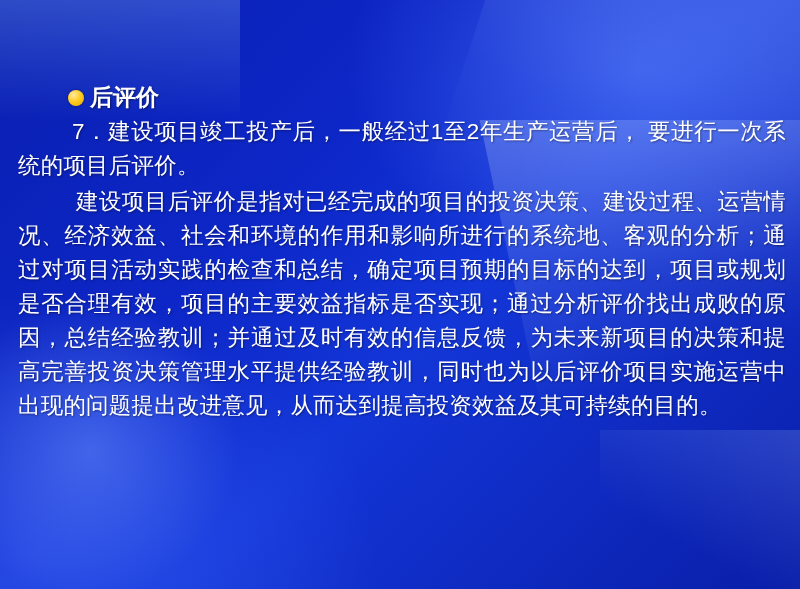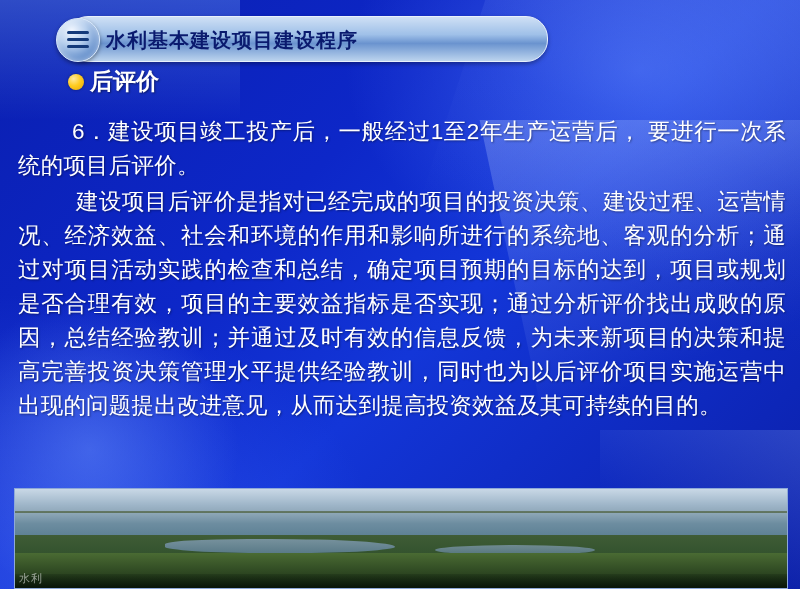--- a/index.html
+++ b/index.html
@@ -104,21 +104,21 @@
     display: block;
     height: 3px;
     margin-bottom: 4px;
     background: #143a7a;
     border-radius: 2px;
   }
 
   
   .section {
     position: absolute;
-    top: 66px;
+    top: 82px;
     left: 68px;
     display: flex;
     align-items: center;
   }
   .bullet-dot {
     width: 16px;
     height: 16px;
     border-radius: 50%;
     background: radial-gradient(circle at 35% 30%, #ffe9a0 0%, #ffcc22 45%, #e8a800 100%);
     margin-right: 6px;
@@ -213,47 +213,25 @@
 <body>
 
 <div class="slide">
 
   <div class="streak streak-a"></div>
   <div class="streak streak-b"></div>
   <div class="streak streak-c"></div>
   <div class="streak streak-d"></div>
   <div class="streak streak-e"></div>
 
-  <div class="titlebar">
-    <div class="title-plate"></div>
-    <div class="title-badge">
-      <div class="bars">
-        <span></span>
-          <span></span>
-          <span></span>
-      </div>
-    </div>
-    <div class="title-text">水利基本建设项目建设程序</div>
-  </div>
 
   <div class="section">
     <div class="bullet-dot"></div>
     <div class="section-title">后评价</div>
   </div>
 
   <div class="body">
-    <p class="para indent1">6．建设项目竣工投产后，一般经过1至2年生产运营后， 要进行一次系统的项目后评价。</p>
+    <p class="para indent1">7．建设项目竣工投产后，一般经过1至2年生产运营后， 要进行一次系统的项目后评价。</p>
     <p class="para indent2">建设项目后评价是指对已经完成的项目的投资决策、建设过程、运营情况、经济效益、社会和环境的作用和影响所进行的系统地、客观的分析；通过对项目活动实践的检查和总结，确定项目预期的目标的达到，项目或规划是否合理有效，项目的主要效益指标是否实现；通过分析评价找出成败的原因，总结经验教训；并通过及时有效的信息反馈，为未来新项目的决策和提高完善投资决策管理水平提供经验教训，同时也为以后评价项目实施运营中出现的问题提出改进意见，从而达到提高投资效益及其可持续的目的。</p>
   </div>
 
-  <div class="photo">
-    <div class="sky"></div>
-    <div class="far-shore"></div>
-    <div class="water"></div>
-    <div class="mid-land"></div>
-    <div class="inlet"></div>
-    <div class="inlet2"></div>
-    <div class="fore-land"></div>
-    <div class="fore-dark"></div>
-    <div class="watermark">水利</div>
-  </div>
 
 </div>
 
 </body></html>

